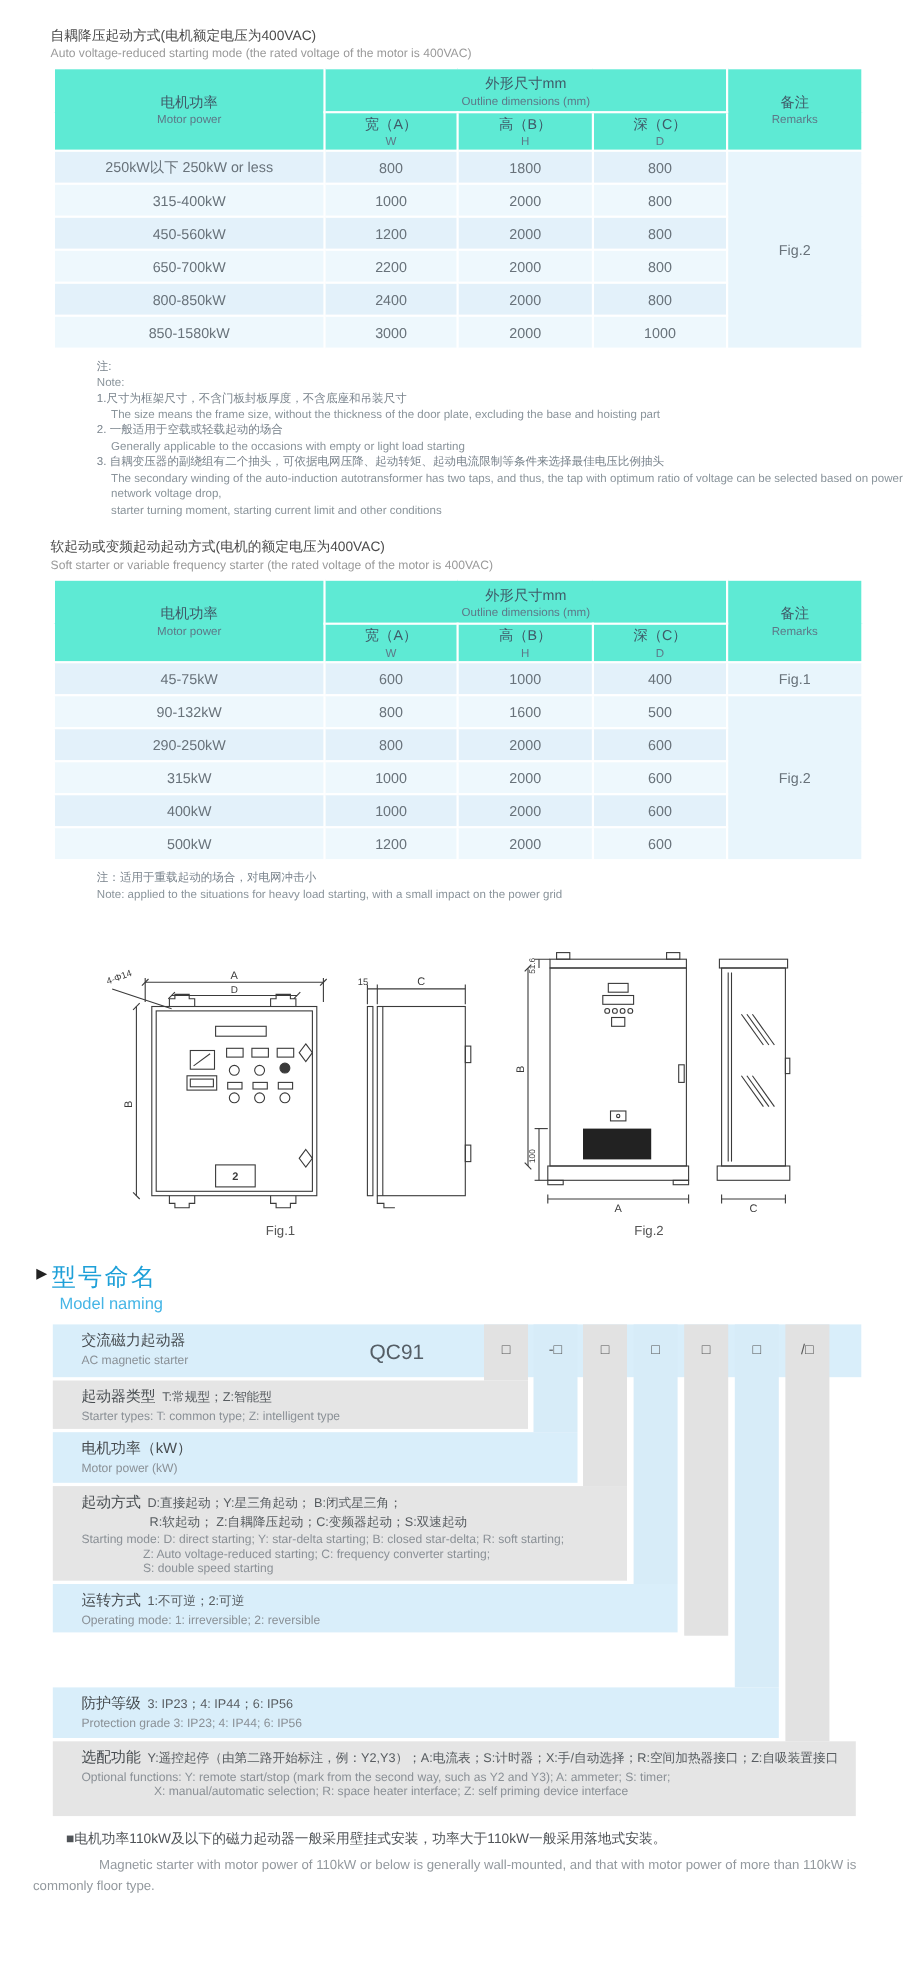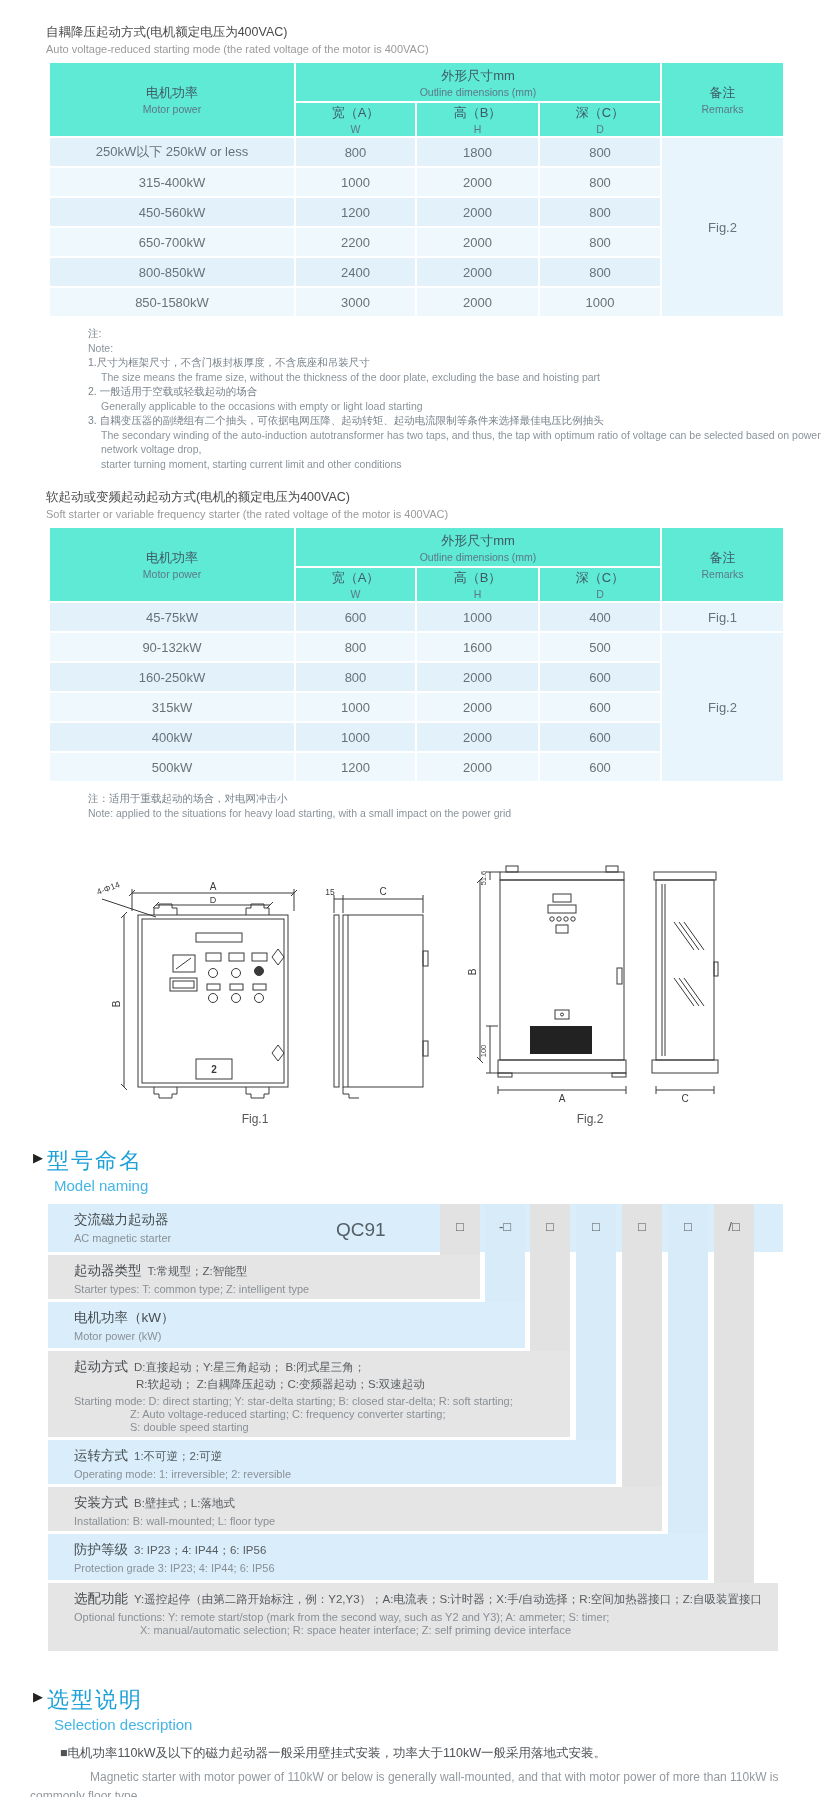--- a/index.html
+++ b/index.html
@@ -231,21 +231,21 @@
         <td class="rmk">Fig.1</td>
       </tr>
       <tr>
         <td>90-132kW</td>
         <td>800</td>
         <td>1600</td>
         <td>500</td>
         <td class="rmk" rowspan="5">Fig.2</td>
       </tr>
       <tr>
-        <td>160-250kW</td>
+        <td>290-250kW</td>
         <td>800</td>
         <td>2000</td>
         <td>600</td>
       </tr>
       <tr>
         <td>315kW</td>
         <td>1000</td>
         <td>2000</td>
         <td>600</td>
       </tr>
@@ -453,36 +453,28 @@
       <span class="mn-term">起动方式</span><span class="mn-detail">D:直接起动；Y:星三角起动；  B:闭式星三角；</span>
       <div class="mn-cn2">R:软起动；  Z:自耦降压起动；C:变频器起动；S:双速起动</div>
       <div class="mn-enl">Starting mode: D: direct starting; Y: star-delta starting; B: closed star-delta; R: soft starting;</div>
       <div class="mn-enl ind4">Z: Auto voltage-reduced starting; C: frequency converter starting;</div>
       <div class="mn-enl ind4">S: double speed starting</div>
     </div>
     <div class="mn-row blue r5">
       <span class="mn-term">运转方式</span><span class="mn-detail">1:不可逆；2:可逆</span>
       <div class="mn-enl">Operating mode: 1: irreversible; 2: reversible</div>
     </div>
-    <div class="mn-row gray r6">
-      <span class="mn-term">安装方式</span><span class="mn-detail">B:壁挂式；L:落地式</span>
-      <div class="mn-enl">Installation: B: wall-mounted;  L: floor type</div>
-    </div>
     <div class="mn-row blue r7">
       <span class="mn-term">防护等级</span><span class="mn-detail">3: IP23；4: IP44；6: IP56</span>
       <div class="mn-enl">Protection grade  3: IP23;  4: IP44;  6: IP56</div>
     </div>
     <div class="mn-row gray r8">
       <span class="mn-term">选配功能</span><span class="mn-detail">Y:遥控起停（由第二路开始标注，例：Y2,Y3）；A:电流表；S:计时器；X:手/自动选择；R:空间加热器接口；Z:自吸装置接口</span>
       <div class="mn-enl">Optional functions: Y: remote start/stop (mark from the second way, such as Y2 and Y3); A: ammeter; S: timer;</div>
       <div class="mn-enl ind8">X: manual/automatic selection; R: space heater interface; Z: self priming device interface</div>
     </div>
   </div>
 
-  <div class="doc-h" style="margin-top:34px">
-    <span class="arrow">▶</span><span class="h-cn">选型说明</span>
-    <div class="h-en">Selection description</div>
-  </div>
 
   <div class="sel-l1cn">■电机功率110kW及以下的磁力起动器一般采用壁挂式安装，功率大于110kW一般采用落地式安装。</div>
   <div class="sel-l1en">Magnetic starter with motor power of 110kW or below is generally wall-mounted, and that with motor power of more than 110kW is commonly floor type.</div>
 
 </div>
 
 </body></html>

